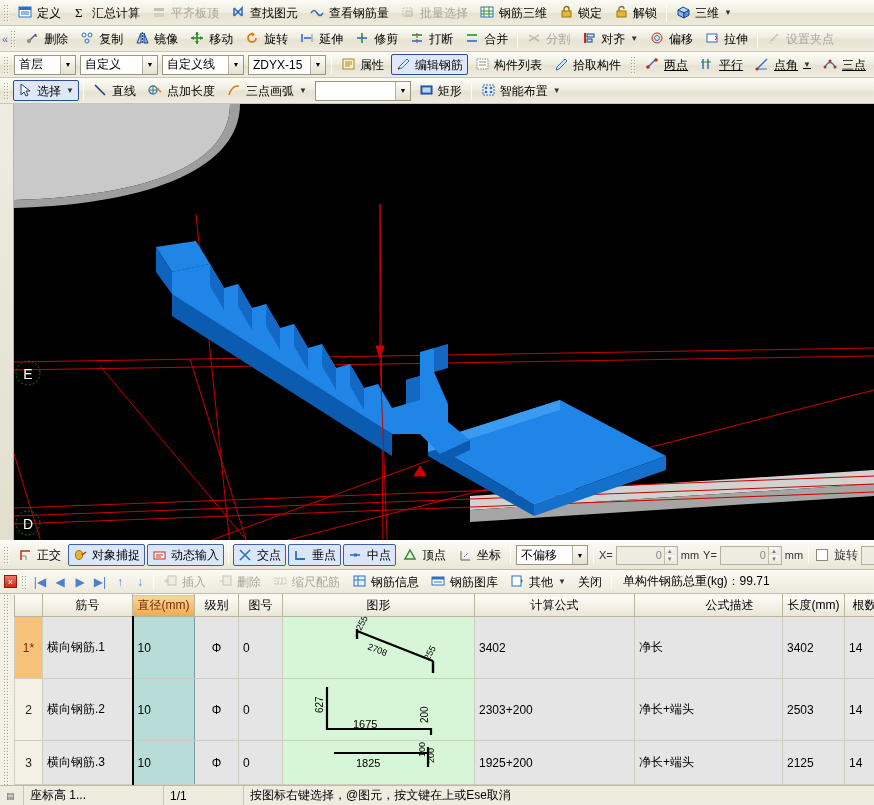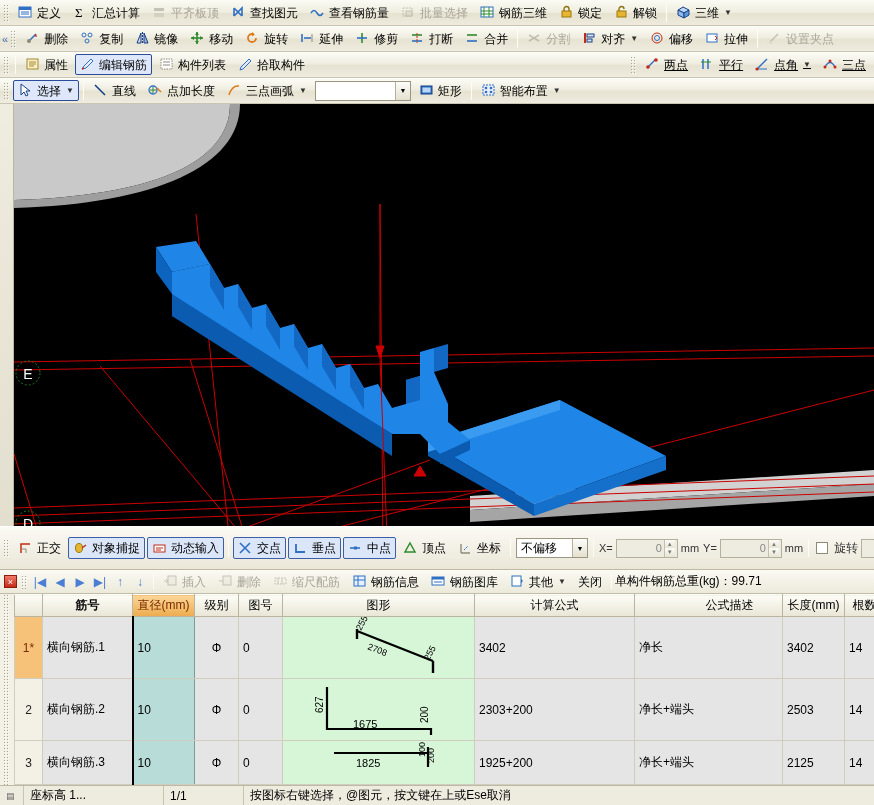--- a/index.html
+++ b/index.html
@@ -57,21 +57,21 @@
     background: linear-gradient(#fdfdfa,#e4e1d0);
     border-left: 1px solid #b5b19c; display: flex; align-items: center; justify-content: center; font-size: 7px; }
 
   
   .viewport { position: relative; flex: 1 1 auto; background: #000; overflow: hidden; }
   .vp-left-strip { position: absolute; left: 0; top: 0; width: 14px; height: 100%; background: linear-gradient(#efece0,#e2dfcf); border-right: 1px solid #bab69f; z-index: 4;}
   .vp-canvas { position: absolute; inset: 0; }
 
   
   .snapbar {
-    height: 44px; min-height: 30px; display: flex; align-items: center;
+    height: 30px; min-height: 30px; display: flex; align-items: center;
     background: linear-gradient(#fbfaf4,#eae7d8);
     border-top: 1px solid #fff; border-bottom: 1px solid #bdb9a5;
     padding: 0 2px; white-space: nowrap; overflow: hidden;
   }
   .snapbtn {
     display: inline-flex; align-items: center; gap: 3px;
     height: 22px; padding: 0 4px; margin: 0 1px; border: 1px solid transparent; border-radius: 2px;
     font-size: 12px; flex: 0 0 auto;
   }
   .snapbtn.on { border: 1px solid #3a5fa8; background: #dbe6f8; }
@@ -88,21 +88,21 @@
   
   .rebar-panel { display: flex; flex-direction: column; background: #eeebdf; min-height: 0; }
   .rb-toolbar {
     height: 24px; min-height: 24px; display: flex; align-items: center;
     background: linear-gradient(#fbfaf4,#eceada);
     border-bottom: 1px solid #c0bca8; padding: 0 2px; white-space: nowrap; overflow: hidden;
   }
   .closebox { width: 13px; height: 13px; background: linear-gradient(#f07a6b,#c42b16); border: 1px solid #8d1c0c;
               color: #fff; font-size: 9px; display: flex; align-items: center; justify-content: center; margin: 0 3px 0 2px; flex: 0 0 auto; }
   .navbtn { width: 20px; height: 20px; display: flex; align-items: center; justify-content: center; color: #4b7fd4; font-size: 12px; flex: 0 0 auto;}
-  .total { font-size: 12px; color: #000; flex: 0 0 auto;}
+  .total { font-size: 12px; margin-left: 8px; color: #000; flex: 0 0 auto;}
 
   
   .tbl-wrap { flex: 1 1 auto; display: flex; background: #f3f1e6; padding-left: 14px; min-height: 0; position: relative; overflow: hidden;}
   .vgrip { position: absolute; left: 3px; top: 0; bottom: 0; width: 7px;
     background-image: radial-gradient(#ffffff 40%, transparent 41%), radial-gradient(#a8a490 40%, transparent 41%);
     background-size: 3px 3px, 3px 3px; background-position: 1px 1px, 0 0; }
   table.rb { border-collapse: collapse; width: 860px; table-layout: fixed; background: #fff; }
   table.rb th {
     background: linear-gradient(#fdfdf7,#e9e6d6);
     border: 1px solid #b9b5a1; border-top: 1px solid #fff;
@@ -316,20 +316,38 @@
               <path d="M3 11 L11 3" stroke="#8f8b7a" stroke-width="1.5"></path>
               <rect x="2" y="10" width="3" height="3" fill="#cfcdbe"></rect>
             </svg></span>
           <span>设置夹点</span>
         </div>
       </div>
   </div>
 
   <div class="tbrow">
     <div class="grip"></div>
+    <div id="tb3combos" style="display:flex;align-items:center;">
+        <div class="combo" style="width: 62px;">
+          <span class="cv">首层</span>
+          <span class="cbtn">▼</span>
+        </div>
+        <div class="combo" style="width: 78px;">
+          <span class="cv">自定义</span>
+          <span class="cbtn">▼</span>
+        </div>
+        <div class="combo" style="width: 82px;">
+          <span class="cv">自定义线</span>
+          <span class="cbtn">▼</span>
+        </div>
+        <div class="combo" style="width: 78px;">
+          <span class="cv">ZDYX-15</span>
+          <span class="cbtn">▼</span>
+        </div>
+      </div>
     <div class="sep"></div>
     <div id="tb3btns" style="display:flex;align-items:center;">
         <div class="tbtn">
           <span class="ico"><svg width="15" height="14" viewBox="0 0 15 14">
               <rect x="2" y="2" width="11" height="10" fill="#fdf0c4" stroke="#a08a34"></rect>
               <line x1="4" y1="5" x2="11" y2="5" stroke="#a08a34"></line>
               <line x1="4" y1="7" x2="11" y2="7" stroke="#a08a34"></line>
               <line x1="4" y1="9" x2="9" y2="9" stroke="#a08a34"></line>
             </svg></span>
           <span>属性</span>
@@ -723,21 +741,21 @@
       <div class="sep" style="height:15px;"></div>
       <span class="total">单构件钢筋总重(kg)：99.71</span>
     </div>
 
     <div class="tbl-wrap">
       <div class="vgrip"></div>
       <table class="rb">
         <thead>
             <tr id="thead-row">
               <th style="width: 28px;"></th>
-              <th style="width: 90px; font-weight: bold;">筋号</th>
+              <th style="width: 90px;">筋号</th>
               <th class="hl" style="width: 62px;">直径(mm)</th>
               <th style="width: 44px; margin-left: 32px;">级别</th>
               <th style="width: 44px;">图号</th>
               <th style="width: 192px; margin-left: 8px;">图形</th>
               <th style="width: 160px; margin-left: 45px;">计算公式</th>
               <th style="width: 148px; padding-left: 44px;">公式描述</th>
               <th style="width: 62px;">长度(mm)</th>
               <th style="width: 40px;">根数</th>
             </tr>
           </thead>

